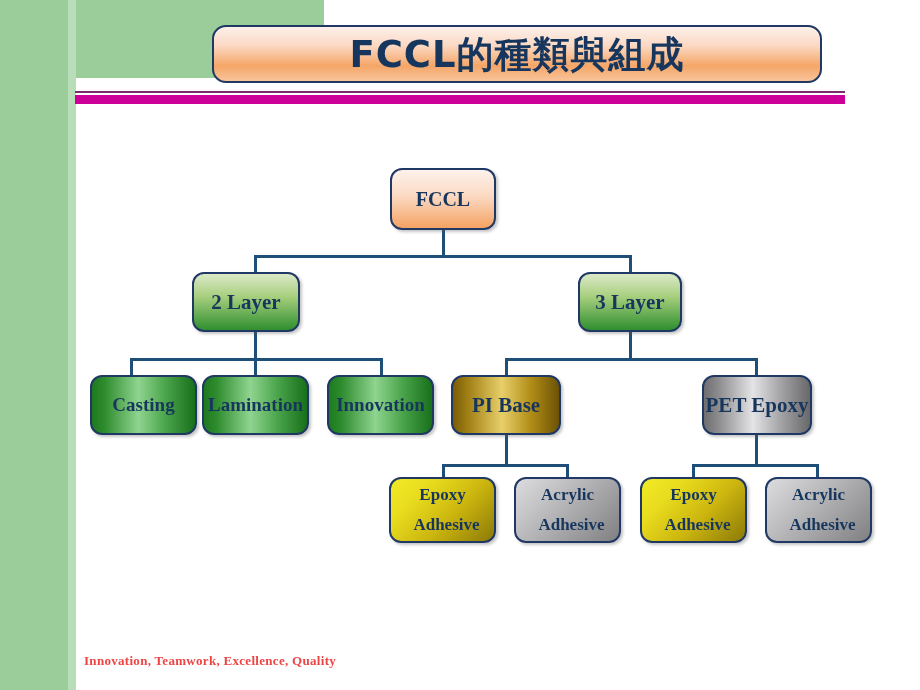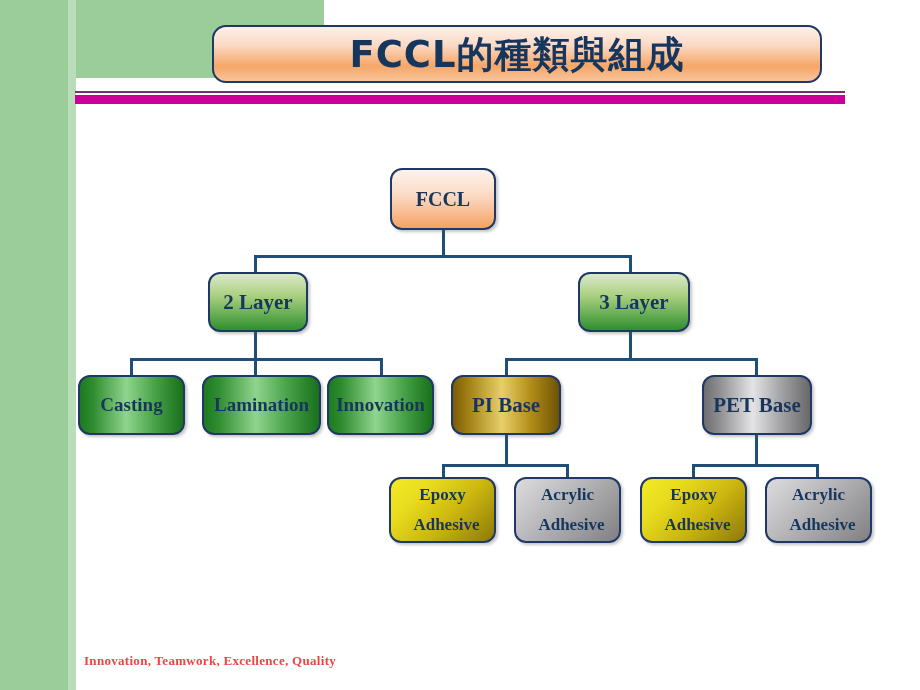--- a/index.html
+++ b/index.html
@@ -209,46 +209,46 @@
 
   <div class="conn conn-v" style="left:755px; top:435px; width:3px; height:32px;"></div>
   <div class="conn conn-h" style="left:692px; top:464px; width:127px; height:3px;"></div>
   <div class="conn conn-v" style="left:692px; top:464px; width:3px; height:13px;"></div>
   <div class="conn conn-v" style="left:816px; top:464px; width:3px; height:13px;"></div>
 
   <div class="node node-root" style="left:390px; top:168px; width:106px; height:62px;">
     <span>FCCL</span>
   </div>
 
-  <div class="node node-branch" style="left:208px; top:272px; width:100px; height:60px;">
+  <div class="node node-branch" style="left:192px; top:272px; width:108px; height:60px;">
     <span>2 Layer</span>
   </div>
 
-  <div class="node node-branch" style="left:578px; top:272px; width:112px; height:60px;">
+  <div class="node node-branch" style="left:578px; top:272px; width:104px; height:60px;">
     <span>3 Layer</span>
   </div>
 
-  <div class="node node-green" style="left:78px; top:375px; width:107px; height:60px;">
+  <div class="node node-green" style="left:90px; top:375px; width:107px; height:60px;">
     <span>Casting</span>
   </div>
 
-  <div class="node node-green" style="left:202px; top:375px; width:119px; height:60px;">
+  <div class="node node-green" style="left:202px; top:375px; width:107px; height:60px;">
     <span>Lamination</span>
   </div>
 
   <div class="node node-green" style="left:327px; top:375px; width:107px; height:60px;">
     <span>Innovation</span>
   </div>
 
   <div class="node node-gold" style="left:451px; top:375px; width:110px; height:60px;">
     <span>PI Base</span>
   </div>
 
   <div class="node node-silver" style="left:702px; top:375px; width:110px; height:60px;">
-    <span>PET Base</span>
+    <span>PET Epoxy</span>
   </div>
 
   <div class="node node-yellow node-leaf" style="left:389px; top:477px; width:107px; height:66px;">
     <span>Epoxy</span>
     <span>Adhesive</span>
   </div>
 
   <div class="node node-gray node-leaf" style="left:514px; top:477px; width:107px; height:66px;">
     <span>Acrylic</span>
     <span>Adhesive</span>

